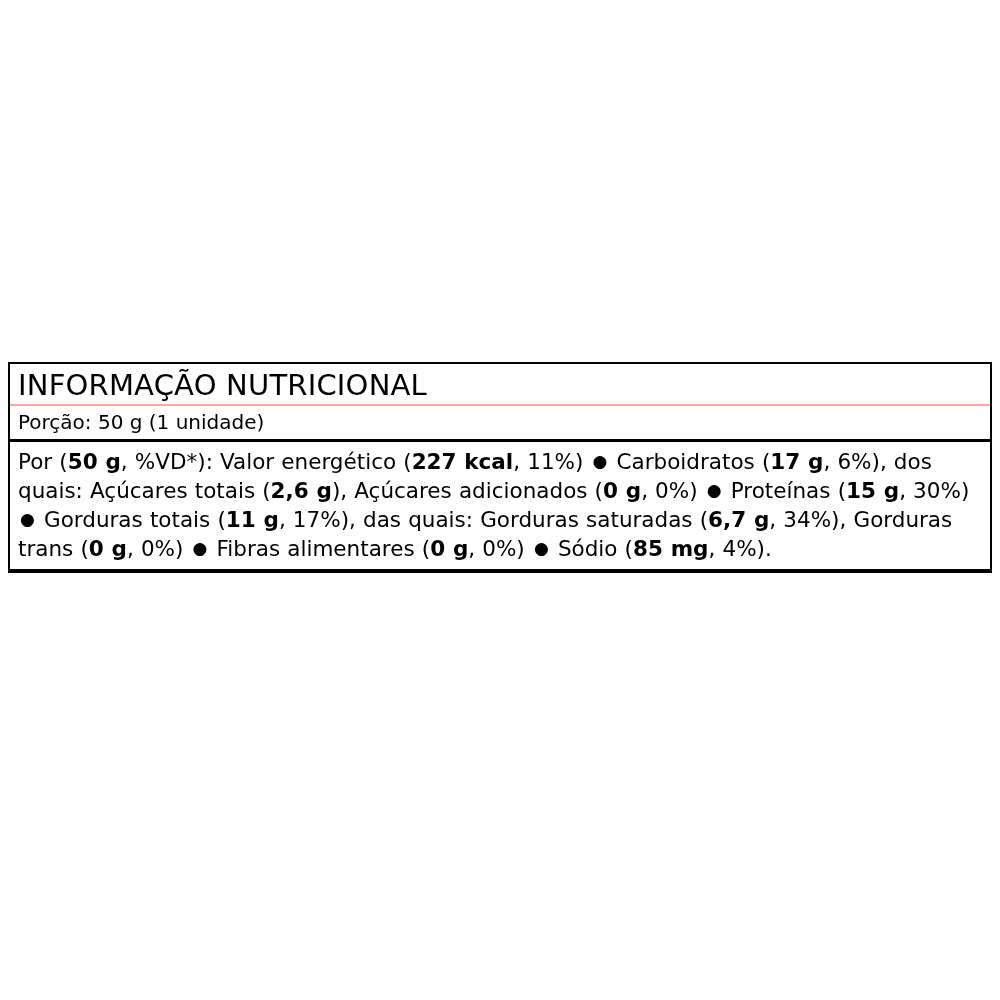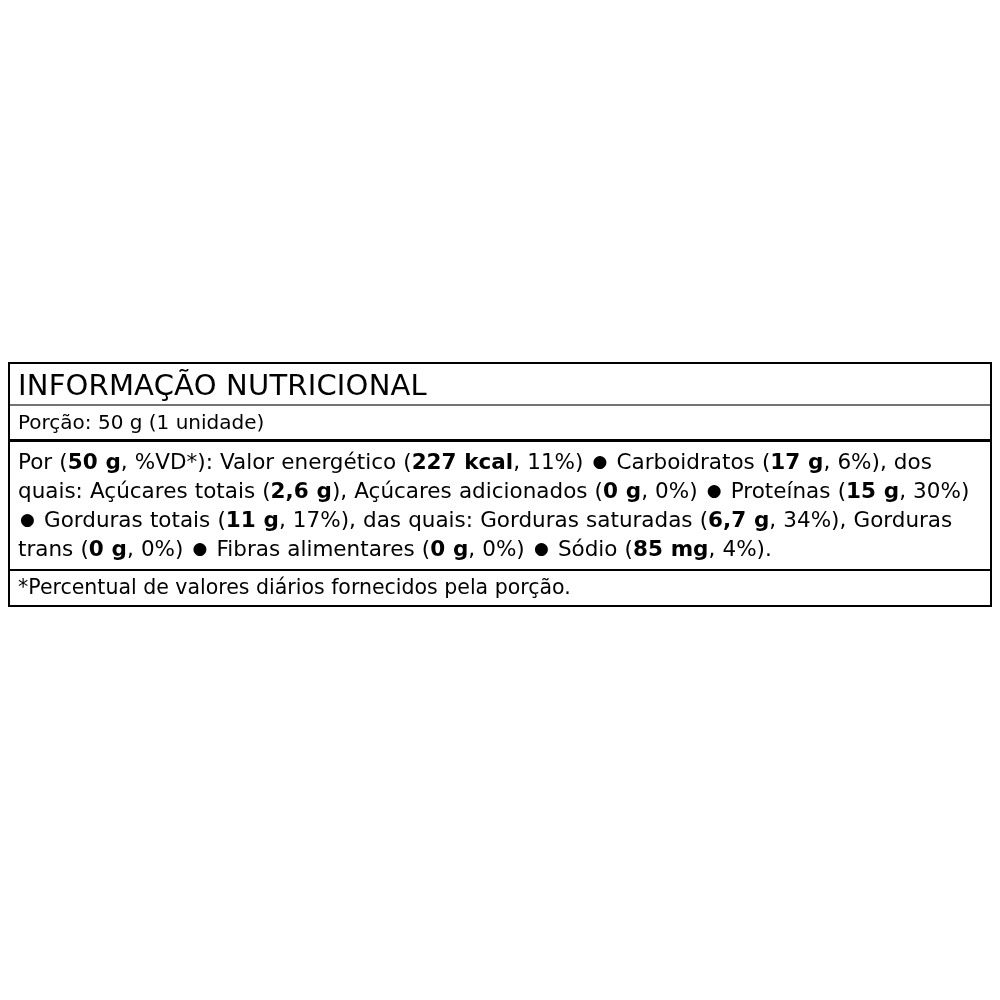--- a/index.html
+++ b/index.html
@@ -26,21 +26,21 @@
 
   .label-box {
     border: 2px solid #000000;
     box-sizing: border-box;
     width: 100%;
     background: #ffffff;
   }
 
   .title-row {
     padding: 4px 8px 2px 8px;
-    border-bottom: 2px solid #737373;
+    border-bottom: 2px solid #fca5a5;
   }
   .title-text {
     font-size: 29px;
     line-height: 34px;
     letter-spacing: 0.2px;
     font-weight: 400;
     white-space: nowrap;
   }
 
   .portion-row {
@@ -94,18 +94,15 @@
     </div>
 
     <div class="portion-row">
       <div class="portion-text">Porção: 50 g (1 unidade)</div>
     </div>
 
     <div class="facts-row">
       <div class="facts-text"><span>Por (</span><b>50 g</b><span>, %VD*): </span><span>Valor energético (</span><b>227 kcal</b><span>, 11%)</span> <span class="bullet">●</span> <span>Carboidratos (</span><b>17 g</b><span>, 6%), dos quais: </span><span>Açúcares totais (</span><b>2,6 g</b><span>), </span><span>Açúcares adicionados (</span><b>0 g</b><span>, 0%)</span> <span class="bullet">●</span> <span>Proteínas (</span><b>15 g</b><span>, 30%)</span> <span class="bullet">●</span> <span>Gorduras totais (</span><b>11 g</b><span>, 17%), das quais: </span><span>Gorduras saturadas (</span><b>6,7 g</b><span>, 34%), </span><span>Gorduras trans (</span><b>0 g</b><span>, 0%)</span> <span class="bullet">●</span> <span>Fibras alimentares (</span><b>0 g</b><span>, 0%)</span> <span class="bullet">●</span> <span>Sódio (</span><b>85 mg</b><span>, 4%).</span></div>
     </div>
 
-    <div class="footnote-row">
-      <div class="footnote-text">*Percentual de valores diários fornecidos pela porção.</div>
-    </div>
 
   </div>
 </div>
 
 </body></html>

